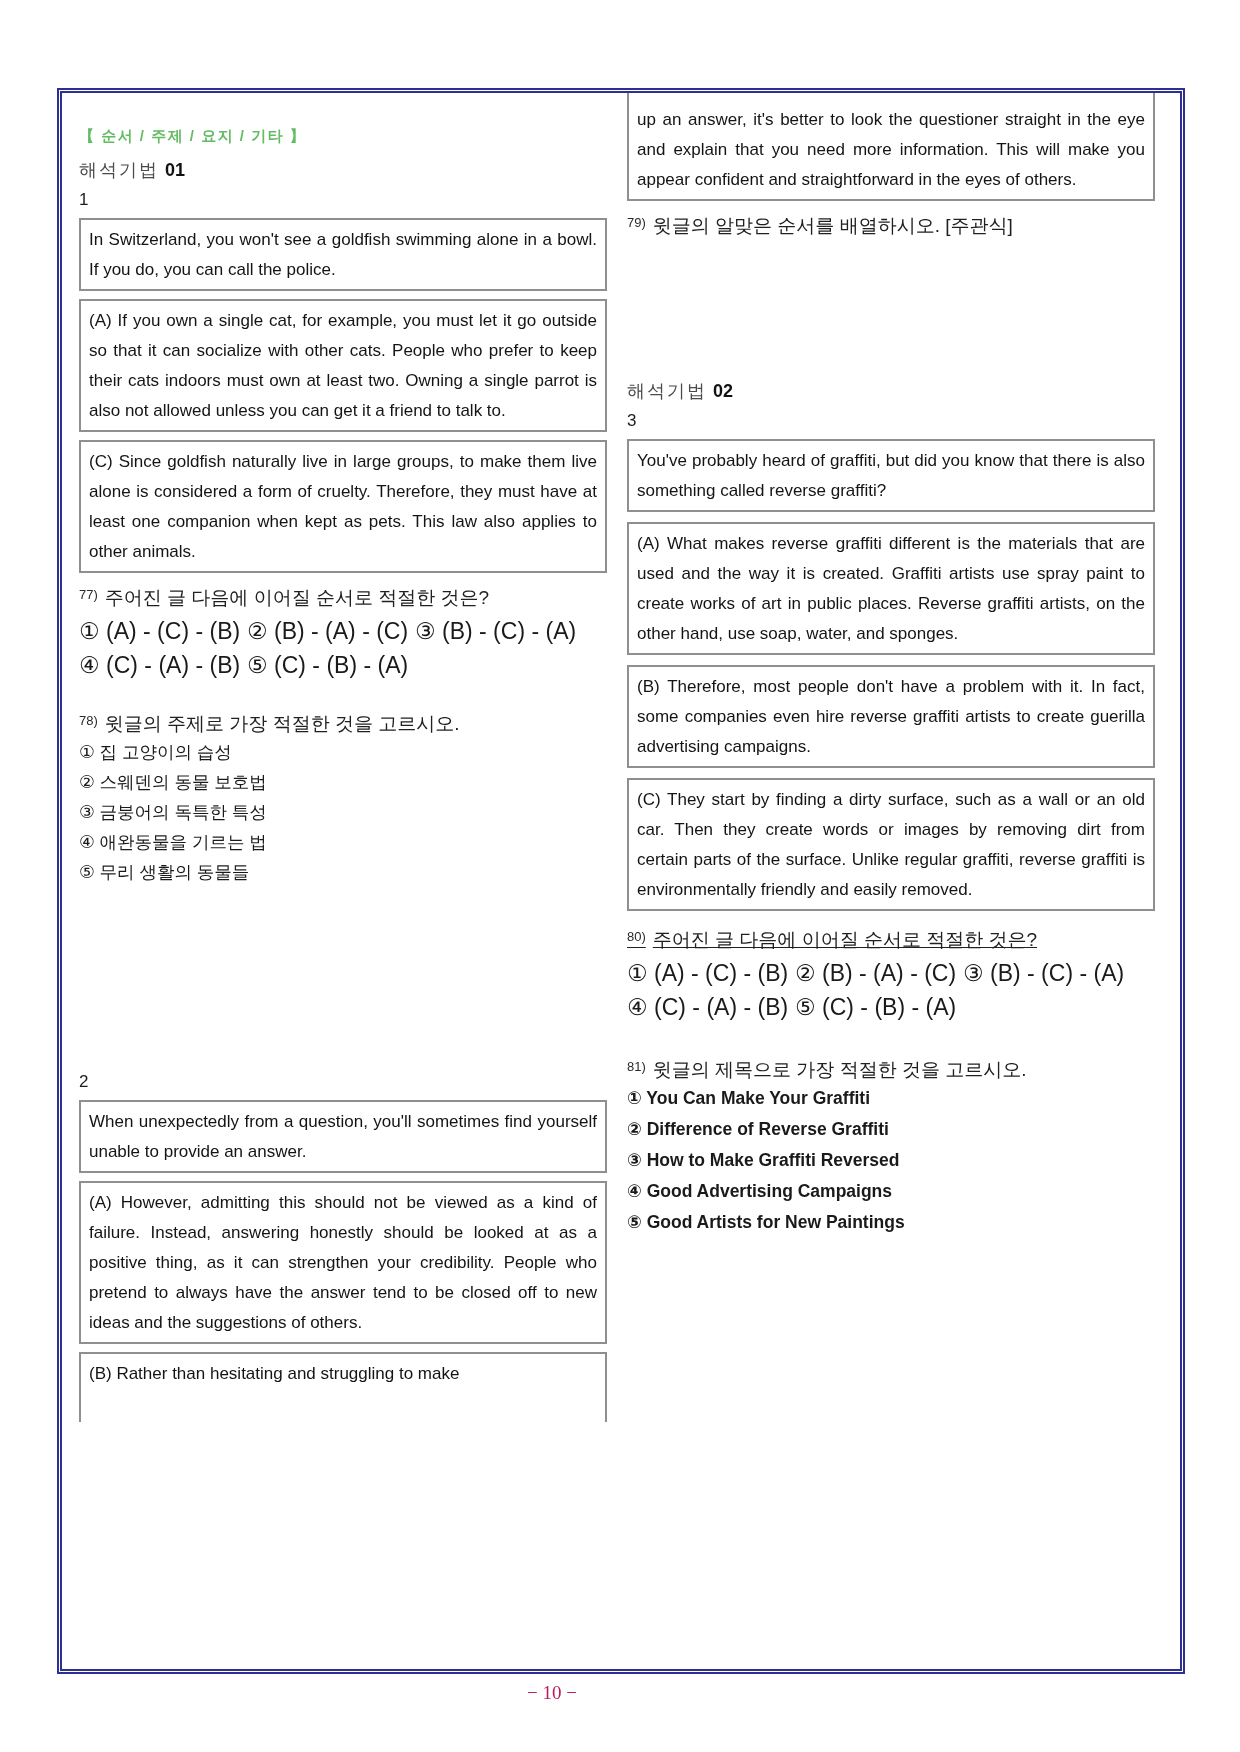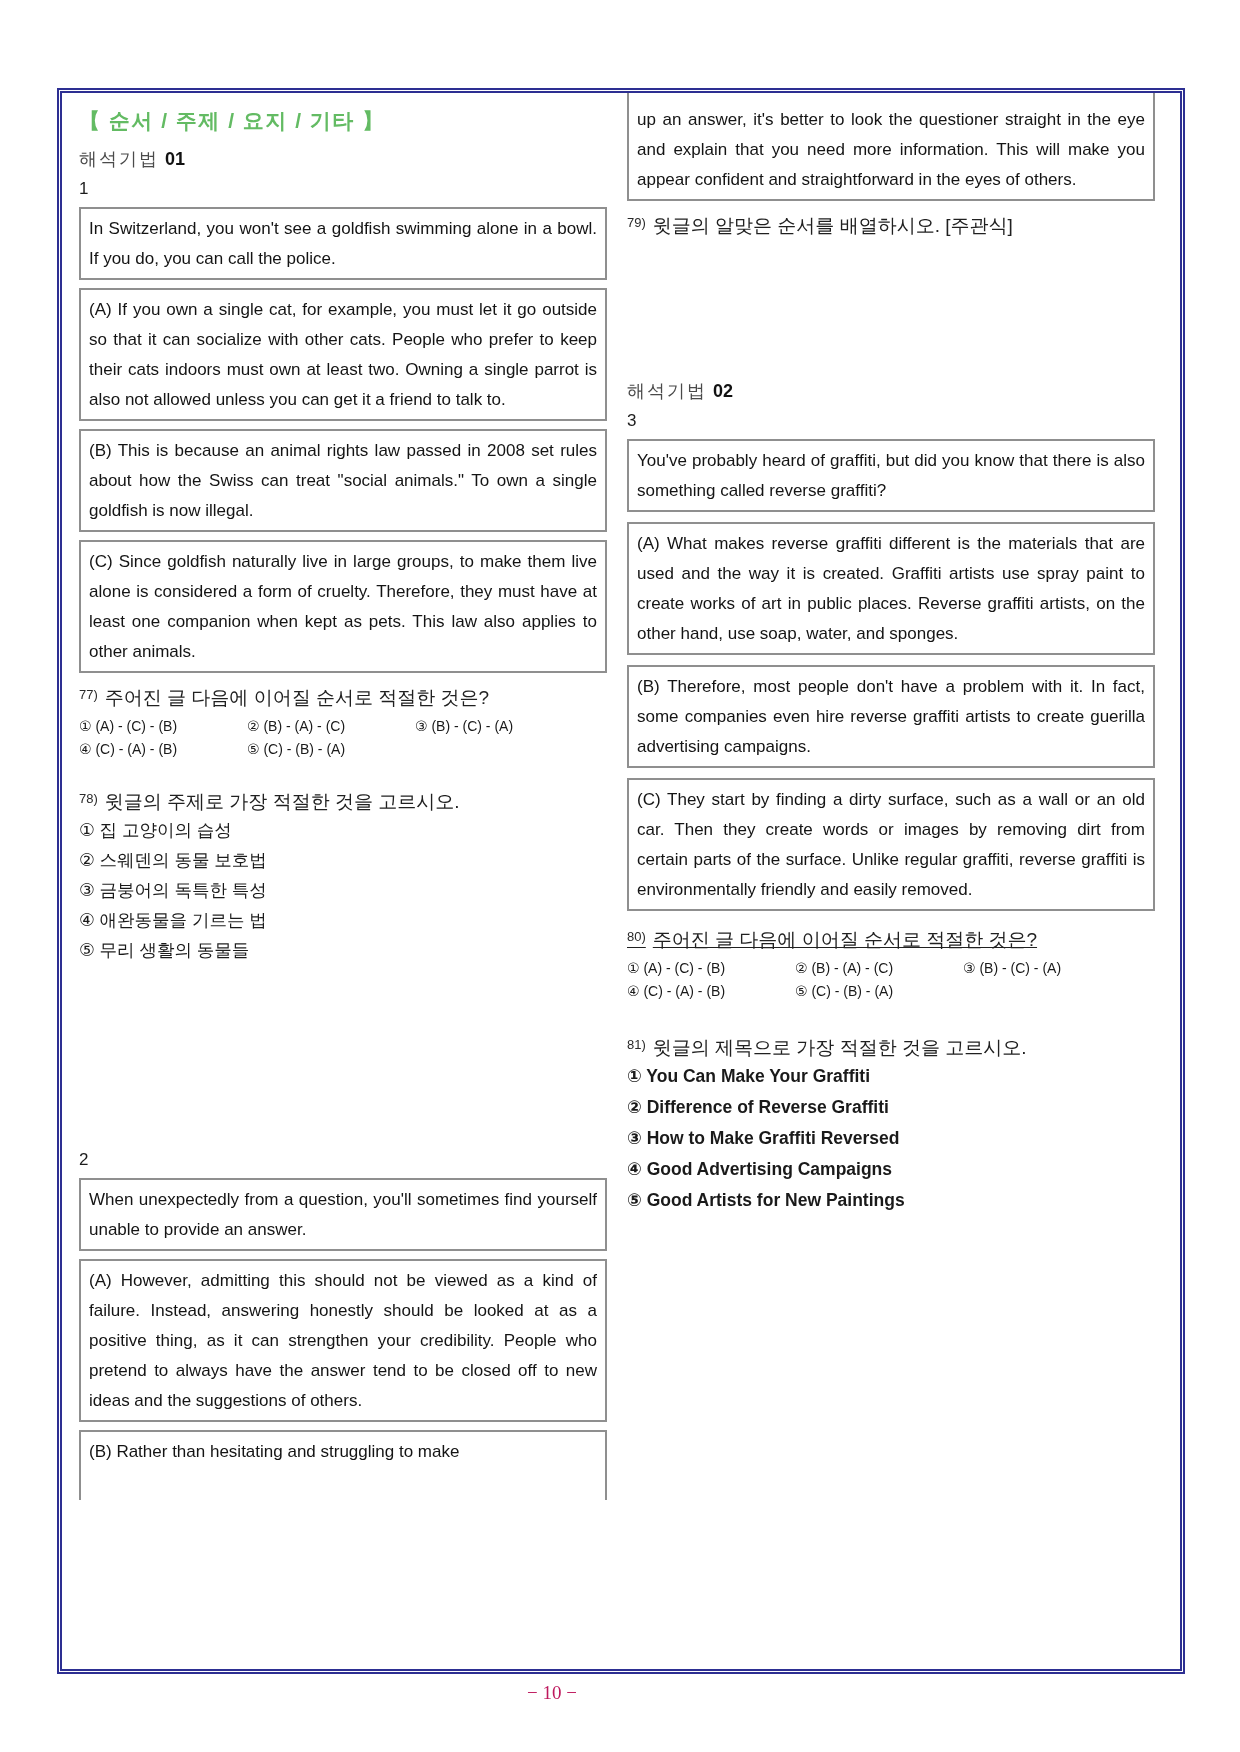--- a/index.html
+++ b/index.html
@@ -16,22 +16,22 @@
     box-sizing:border-box;
     border:5px double #2d2f92;
     padding:14px 17px;
     display:flex; gap:20px;
     overflow:hidden;
     background:#fff;
   }
   .col { width:528px; flex:0 0 528px; }
 
   .sec-title {
-    color:#63bb63; font-weight:bold; font-size:21px;
-    letter-spacing:1.5px; margin-top:0;
+    color:#63bb63; font-weight:bold; font-size:15px;
+    letter-spacing:1.5px; margin-top:20px;
     font-family:"Liberation Sans","DejaVu Sans",sans-serif;
   }
   .lesson { margin-top:12px; font-size:18px; }
   .lesson .lbl { color:#4a4a4a; letter-spacing:2px; }
   .lesson .no  { color:#111; font-weight:bold; margin-left:6px; }
   .pnum { margin-top:8px; font-size:17px; color:#1c1c1c; }
 
   .pbox {
     box-sizing:border-box;
     border:2px solid #8f8f8f;
@@ -43,21 +43,21 @@
   }
   .pbox.cont { margin-top:-14px; border-top:none; padding-top:12px; }
   .pbox.cut  { height:70px; overflow:hidden; border-bottom:none; }
   .gap10 { margin-top:10px; }
 
   .question { margin-top:12px; font-size:19px; color:#202020; }
   .question .qnum {
     font-size:13px; color:#2a2a2a;
     position:relative; top:-5px; margin-right:7px;
   }
-  .opt-row { display:flex; margin-top:7px; font-size:14px; color:#1a1a1a; }
+  .opt-row { display:flex; margin-top:7px; font-size:23px; color:#1a1a1a; }
   .opt-row .opt { flex:0 0 168px; white-space:nowrap; }
   .opt-row .opt:last-child { flex:0 0 auto; }
   .opt-line { font-size:17.5px; line-height:30px; color:#1a1a1a; }
   .opt-line.en { font-weight:600; line-height:31px; }
 
   .sp-q78   { margin-top:32px; }
   .sp-sec2  { margin-top:185px; }
   .sp-les2  { margin-top:140px; }
   .sp-q80   { margin-top:16px;text-decoration:underline; }
   .sp-q81   { margin-top:36px; }
@@ -77,21 +77,20 @@
   <div class="col">
     <div class="sec-title">【 순서 / 주제 / 요지 / 기타 】</div>
 
     <div class="lesson">
       <span class="lbl">해석기법</span><span class="no">01</span>
     </div>
 
     <div class="pnum">1</div>
     <div class="pbox">In Switzerland, you won't see a goldfish swimming alone in a bowl. If you do, you can call the police.</div>
     <div class="pbox">(A) If you own a single cat, for example, you must let it go outside so that it can socialize with other cats. People who prefer to keep their cats indoors must own at least two. Owning a single parrot is also not allowed unless you can get it a friend to talk to.</div>
-    <div class="pbox">(B) This is because an animal rights law passed in 2008 set rules about how the Swiss can treat "social animals." To own a single goldfish is now illegal.</div>
     <div class="pbox">(C) Since goldfish naturally live in large groups, to make them live alone is considered a form of cruelty. Therefore, they must have at least one companion when kept as pets. This law also applies to other animals.</div>
 
     <div class="question">
       <span class="qnum">77)</span><span>주어진 글 다음에 이어질 순서로 적절한 것은?</span>
     </div>
     <div class="opt-row">
       <span class="opt">① (A) - (C) - (B)</span>
       <span class="opt">② (B) - (A) - (C)</span>
       <span class="opt">③ (B) - (C) - (A)</span>
     </div>

